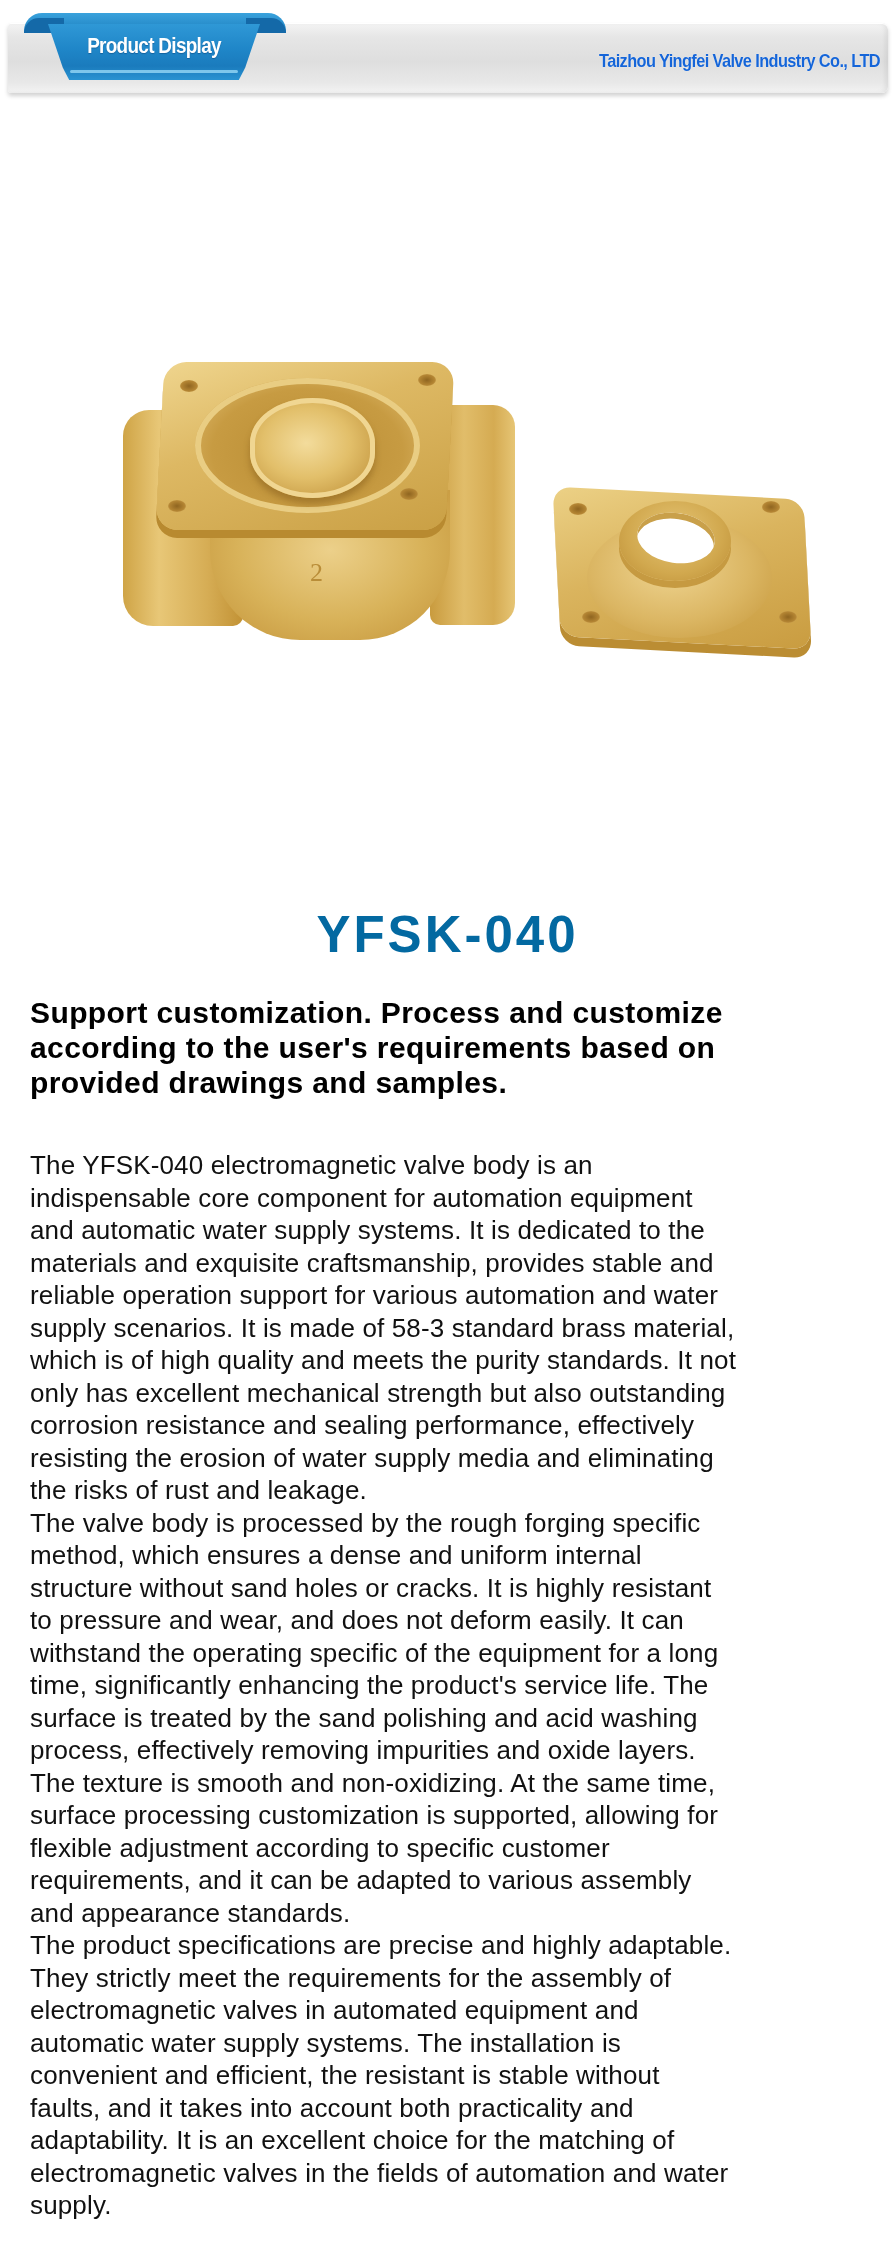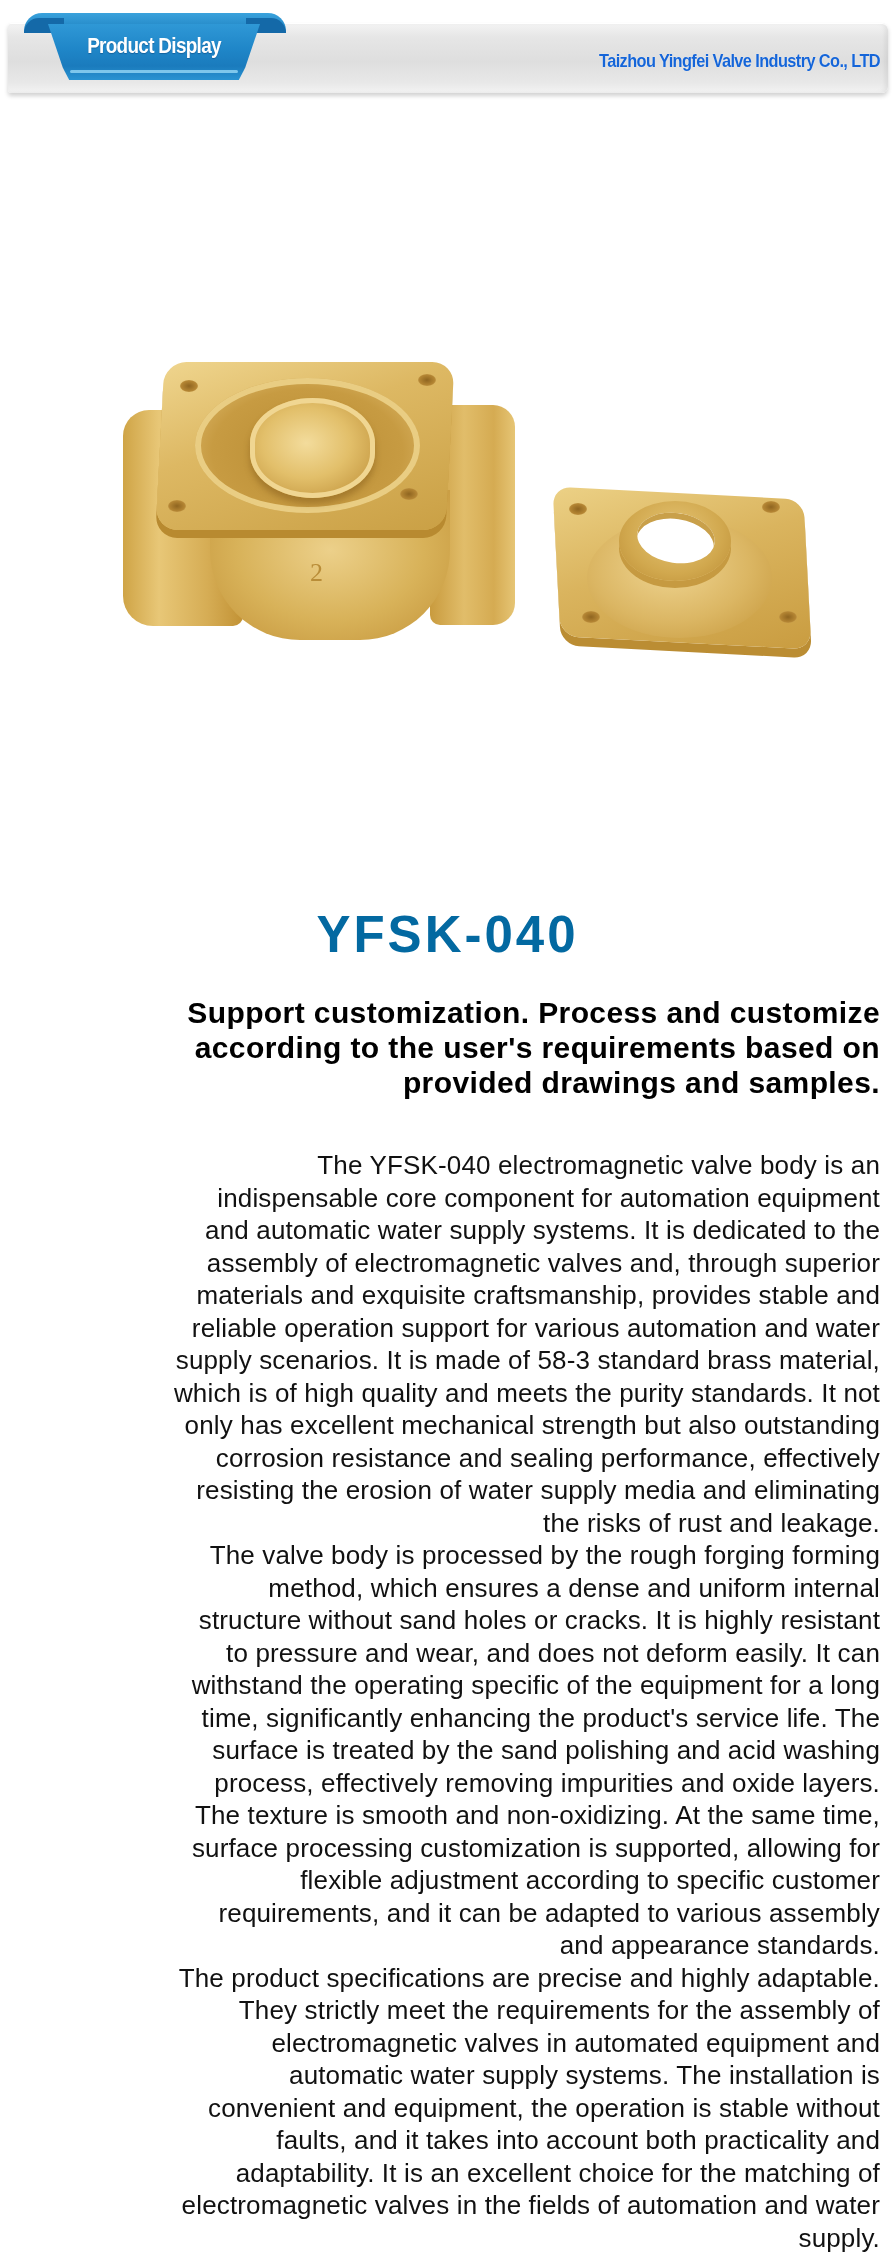--- a/index.html
+++ b/index.html
@@ -64,21 +64,21 @@
   .flange2-hole { position: absolute; left: 80px; top: 20px; width: 78px; height: 50px; border-radius: 50%; background: #ffffff;
     box-shadow: inset 0 6px 0 #c9a04a; transform: rotate(8deg); }
 
   
   .model-title { position: absolute; left: 0; top: 905px; width: 895px; text-align: center;
     font-family: "Liberation Sans", sans-serif; font-weight: bold; font-size: 51px; line-height: 60px;
     letter-spacing: 3px; color: #0369a1; }
   .subtitle { position: absolute; left: 30px; top: 995px; width: 850px;
     font-family: "Liberation Sans", sans-serif; font-weight: bold; font-size: 30px; line-height: 35px;
     letter-spacing: 0.4px; color: #000; }
-  .subtitle .line, .body .line { display: block; white-space: nowrap; text-align: right; }
+  .subtitle .line, .body .line { display: block; white-space: nowrap; }
   .body { position: absolute; left: 30px; top: 1149px; width: 850px;
     font-family: "Liberation Sans", sans-serif; font-size: 26px; line-height: 32.5px; letter-spacing: 0.15px; color: #111; }
 </style>
 </head>
 <body>
 
 <div class="banner"></div>
 <div class="ribbon-curl"></div>
 <div class="ribbon-curl-shade-l"></div>
 <div class="ribbon-curl-shade-r"></div>
@@ -118,44 +118,43 @@
 <div class="subtitle">
   <span class="line">Support customization. Process and customize</span>
   <span class="line">according to the user's requirements based on</span>
   <span class="line">provided drawings and samples.</span>
 </div>
 
 <div class="body">
   <span class="line">The YFSK-040 electromagnetic valve body is an</span>
   <span class="line">indispensable core component for automation equipment</span>
   <span class="line">and automatic water supply systems. It is dedicated to the</span>
-  <span class="line">assembly of electromagnetic valves and, through superior</span>
   <span class="line">materials and exquisite craftsmanship, provides stable and</span>
   <span class="line">reliable operation support for various automation and water</span>
   <span class="line">supply scenarios. It is made of 58-3 standard brass material,</span>
   <span class="line">which is of high quality and meets the purity standards. It not</span>
   <span class="line">only has excellent mechanical strength but also outstanding</span>
   <span class="line">corrosion resistance and sealing performance, effectively</span>
   <span class="line">resisting the erosion of water supply media and eliminating</span>
   <span class="line">the risks of rust and leakage.</span>
-  <span class="line">The valve body is processed by the rough forging forming</span>
+  <span class="line">The valve body is processed by the rough forging specific</span>
   <span class="line">method, which ensures a dense and uniform internal</span>
   <span class="line">structure without sand holes or cracks. It is highly resistant</span>
   <span class="line">to pressure and wear, and does not deform easily. It can</span>
   <span class="line">withstand the operating specific of the equipment for a long</span>
   <span class="line">time, significantly enhancing the product's service life. The</span>
   <span class="line">surface is treated by the sand polishing and acid washing</span>
   <span class="line">process, effectively removing impurities and oxide layers.</span>
   <span class="line">The texture is smooth and non-oxidizing. At the same time,</span>
   <span class="line">surface processing customization is supported, allowing for</span>
   <span class="line">flexible adjustment according to specific customer</span>
   <span class="line">requirements, and it can be adapted to various assembly</span>
   <span class="line">and appearance standards.</span>
   <span class="line">The product specifications are precise and highly adaptable.</span>
   <span class="line">They strictly meet the requirements for the assembly of</span>
   <span class="line">electromagnetic valves in automated equipment and</span>
   <span class="line">automatic water supply systems. The installation is</span>
-  <span class="line">convenient and equipment, the operation is stable without</span>
+  <span class="line">convenient and efficient, the resistant is stable without</span>
   <span class="line">faults, and it takes into account both practicality and</span>
   <span class="line">adaptability. It is an excellent choice for the matching of</span>
   <span class="line">electromagnetic valves in the fields of automation and water</span>
   <span class="line">supply.</span>
 </div>
 
 </body></html>

